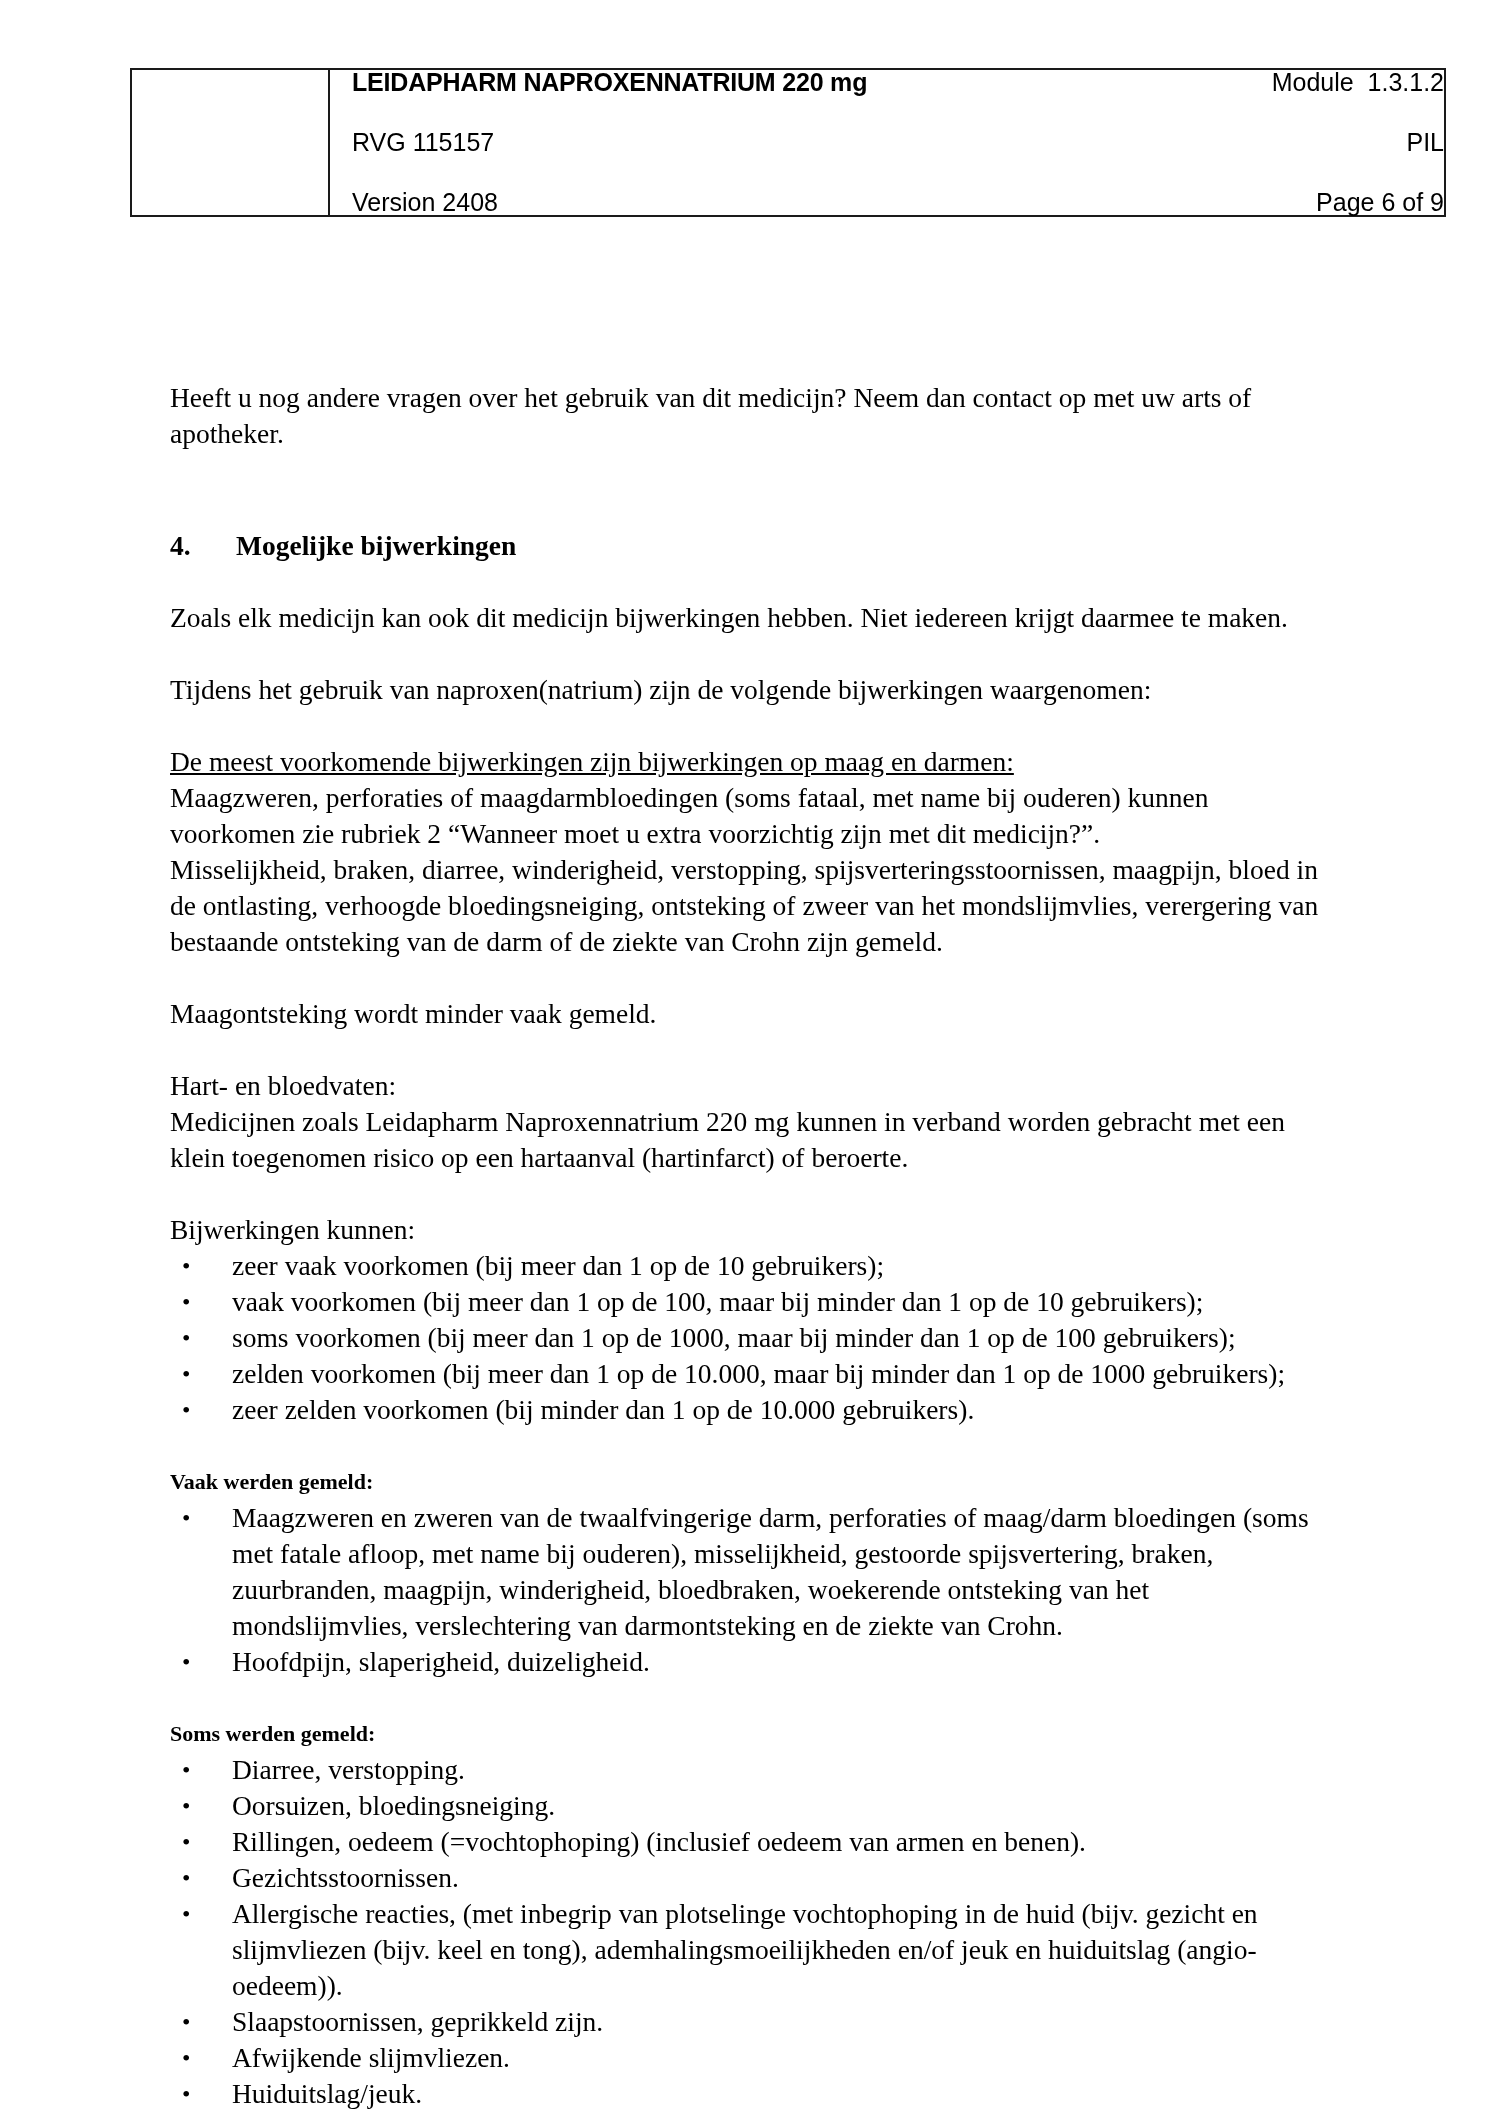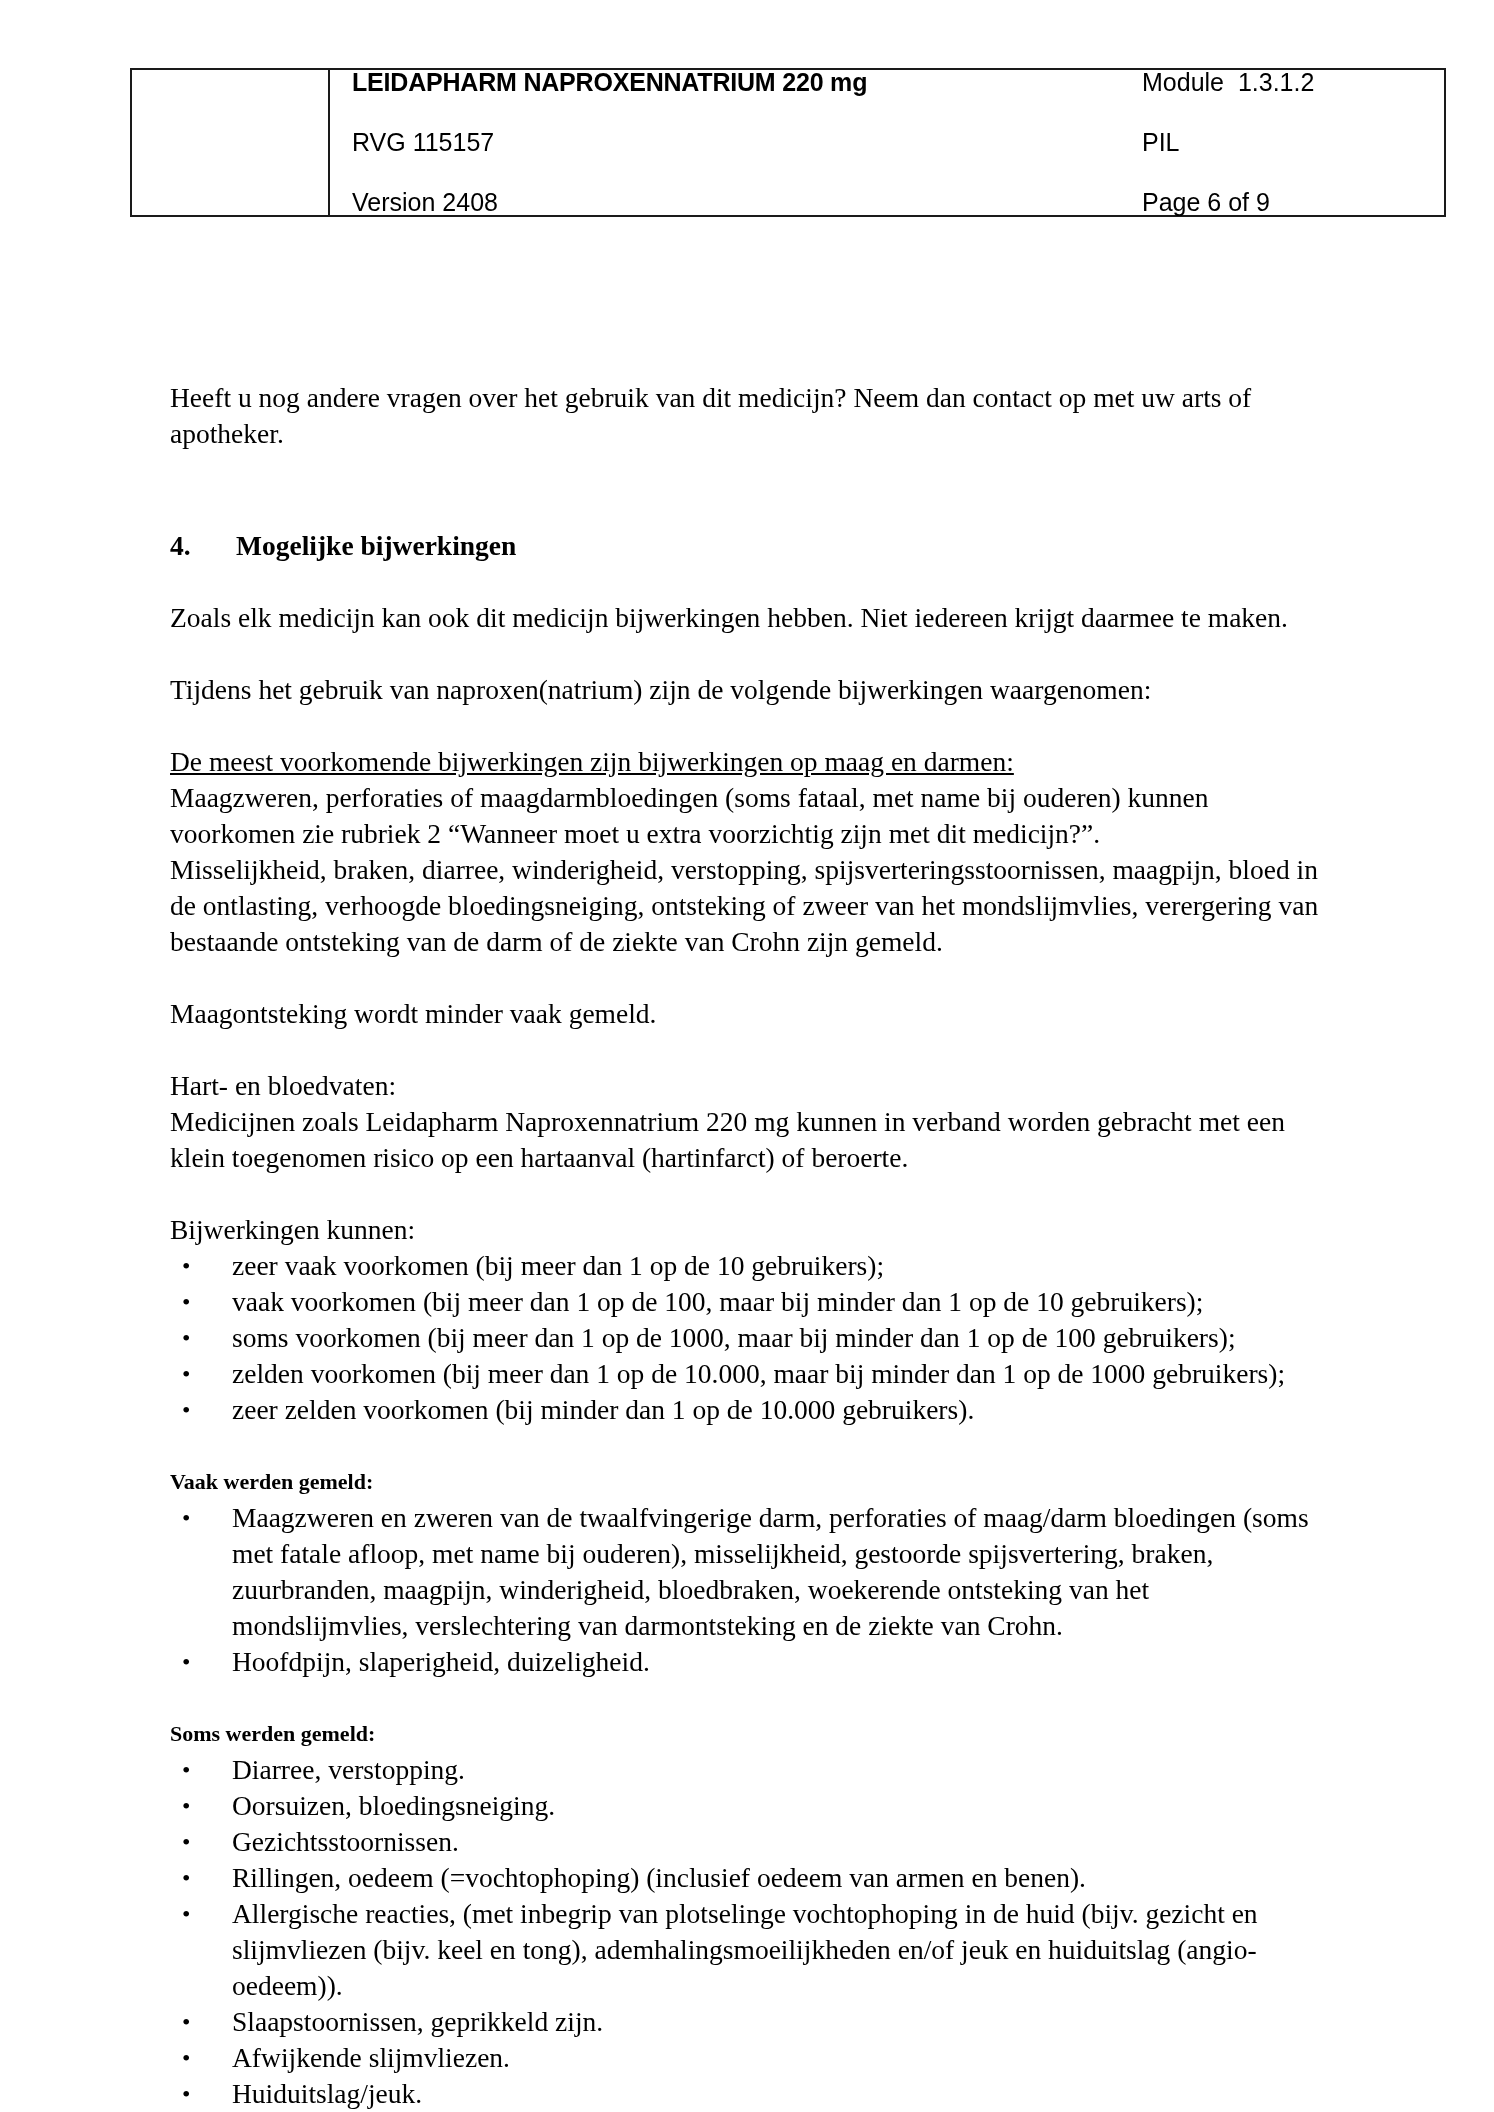--- a/index.html
+++ b/index.html
@@ -57,20 +57,21 @@
     margin-top: 35px;
   }
   .hdr-left-text {
     flex: 0 0 790px;
     padding-left: 22px;
     white-space: nowrap;
   }
   .hdr-right-text {
     flex: 1 1 auto;
     white-space: pre;
+    text-align: right;
   }
   .hdr-bold {
     font-weight: bold;
     letter-spacing: -0.2px;
   }
 
   
   .body-area {
     position: absolute;
     left: 170px;
@@ -220,22 +221,22 @@
       <li>Hoofdpijn, slaperigheid, duizeligheid.</li>
     </ul>
 
     <div class="gap-sm"></div>
 
     <p class="sub-bold">Soms werden gemeld:</p>
 
     <ul class="bullets">
       <li>Diarree, verstopping.</li>
       <li>Oorsuizen, bloedingsneiging.</li>
+      <li>Rillingen, oedeem (=vochtophoping) (inclusief oedeem van armen en benen).</li>
       <li>Gezichtsstoornissen.</li>
-      <li>Rillingen, oedeem (=vochtophoping) (inclusief oedeem van armen en benen).</li>
       <li>Allergische reacties, (met inbegrip van plotselinge vochtophoping in de huid (bijv. gezicht en slijmvliezen (bijv. keel en tong), ademhalingsmoeilijkheden en/of jeuk en huiduitslag (angio-oedeem)).</li>
       <li>Slaapstoornissen, geprikkeld zijn.</li>
       <li>Afwijkende slijmvliezen.</li>
       <li>Huiduitslag/jeuk.</li>
     </ul>
 
   </div>
 </div>
 
 </body></html>

